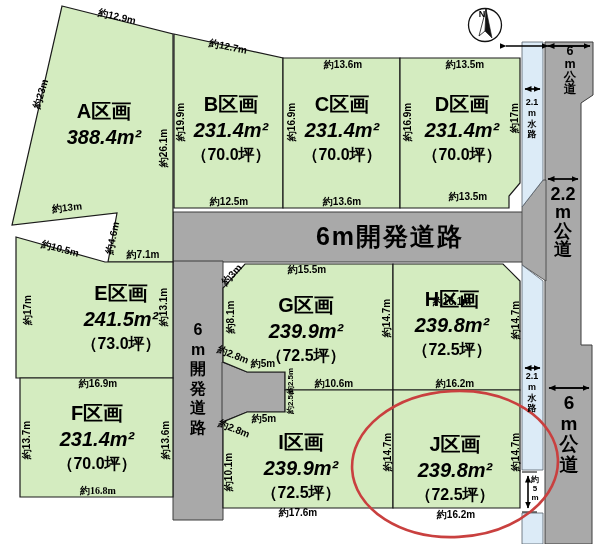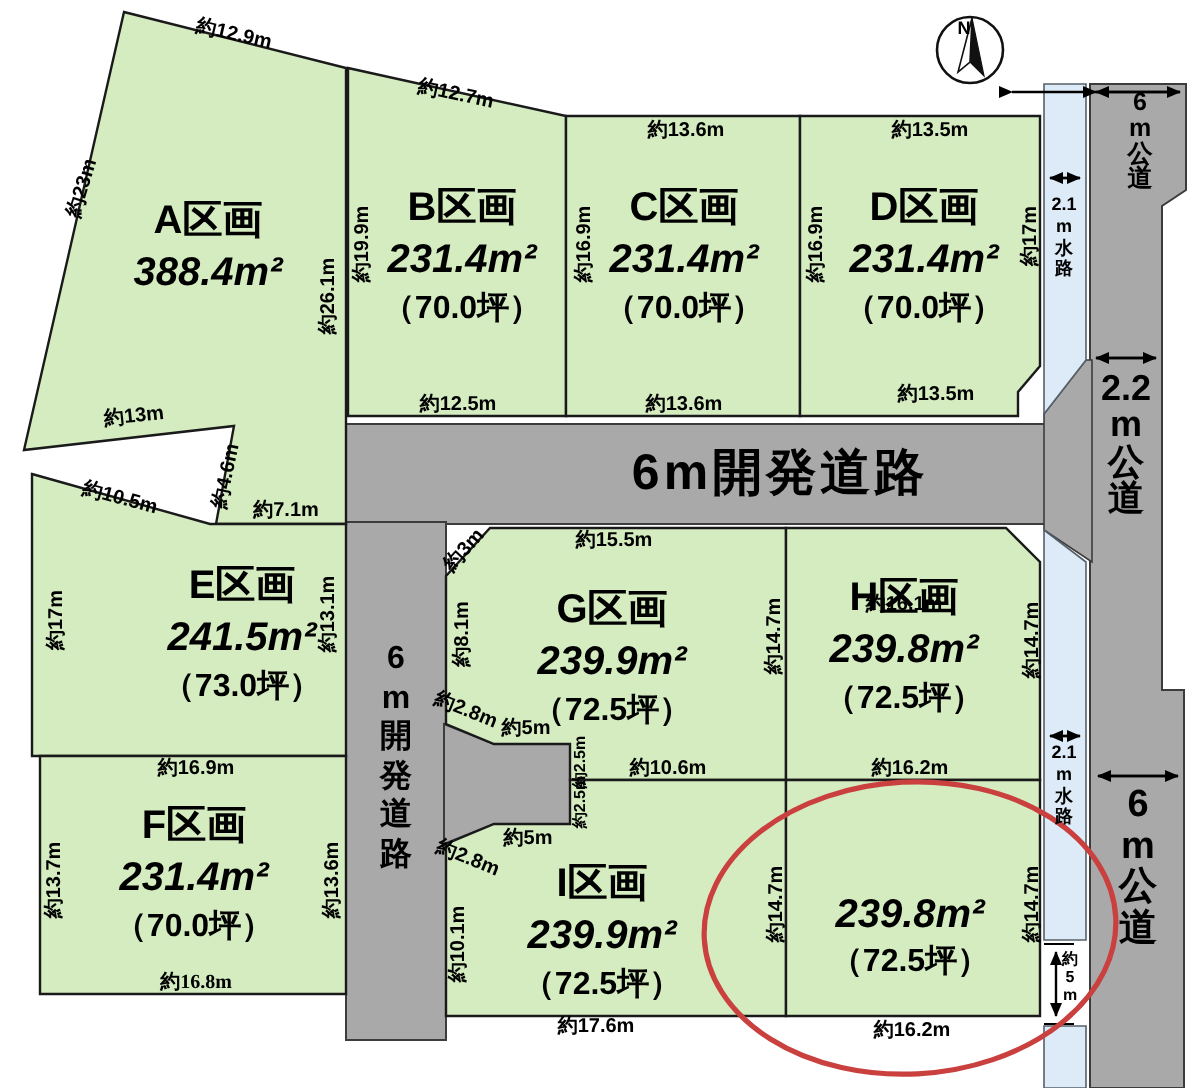--- a/index.html
+++ b/index.html
@@ -116,20 +116,21 @@
     <div class="pname">H区画</div>
     <div class="parea">239.8m²</div>
     <div class="ptsubo">（72.5坪）</div>
   </div>
   <div class="plot-label" style="left:301px;top:466px;">
     <div class="pname">I区画</div>
     <div class="parea">239.9m²</div>
     <div class="ptsubo">（72.5坪）</div>
   </div>
   <div class="plot-label" style="left:455px;top:468px;">
+    <div class="pname">J区画</div>
     <div class="parea">239.8m²</div>
     <div class="ptsubo">（72.5坪）</div>
   </div>
 
   <div class="road-h-label" style="left:390px;top:236px;">6m開発道路</div>
   <div class="stack" style="left:198px;top:320px;font-size:16px;line-height:1.22;">6
 m
 開
 発
 道

